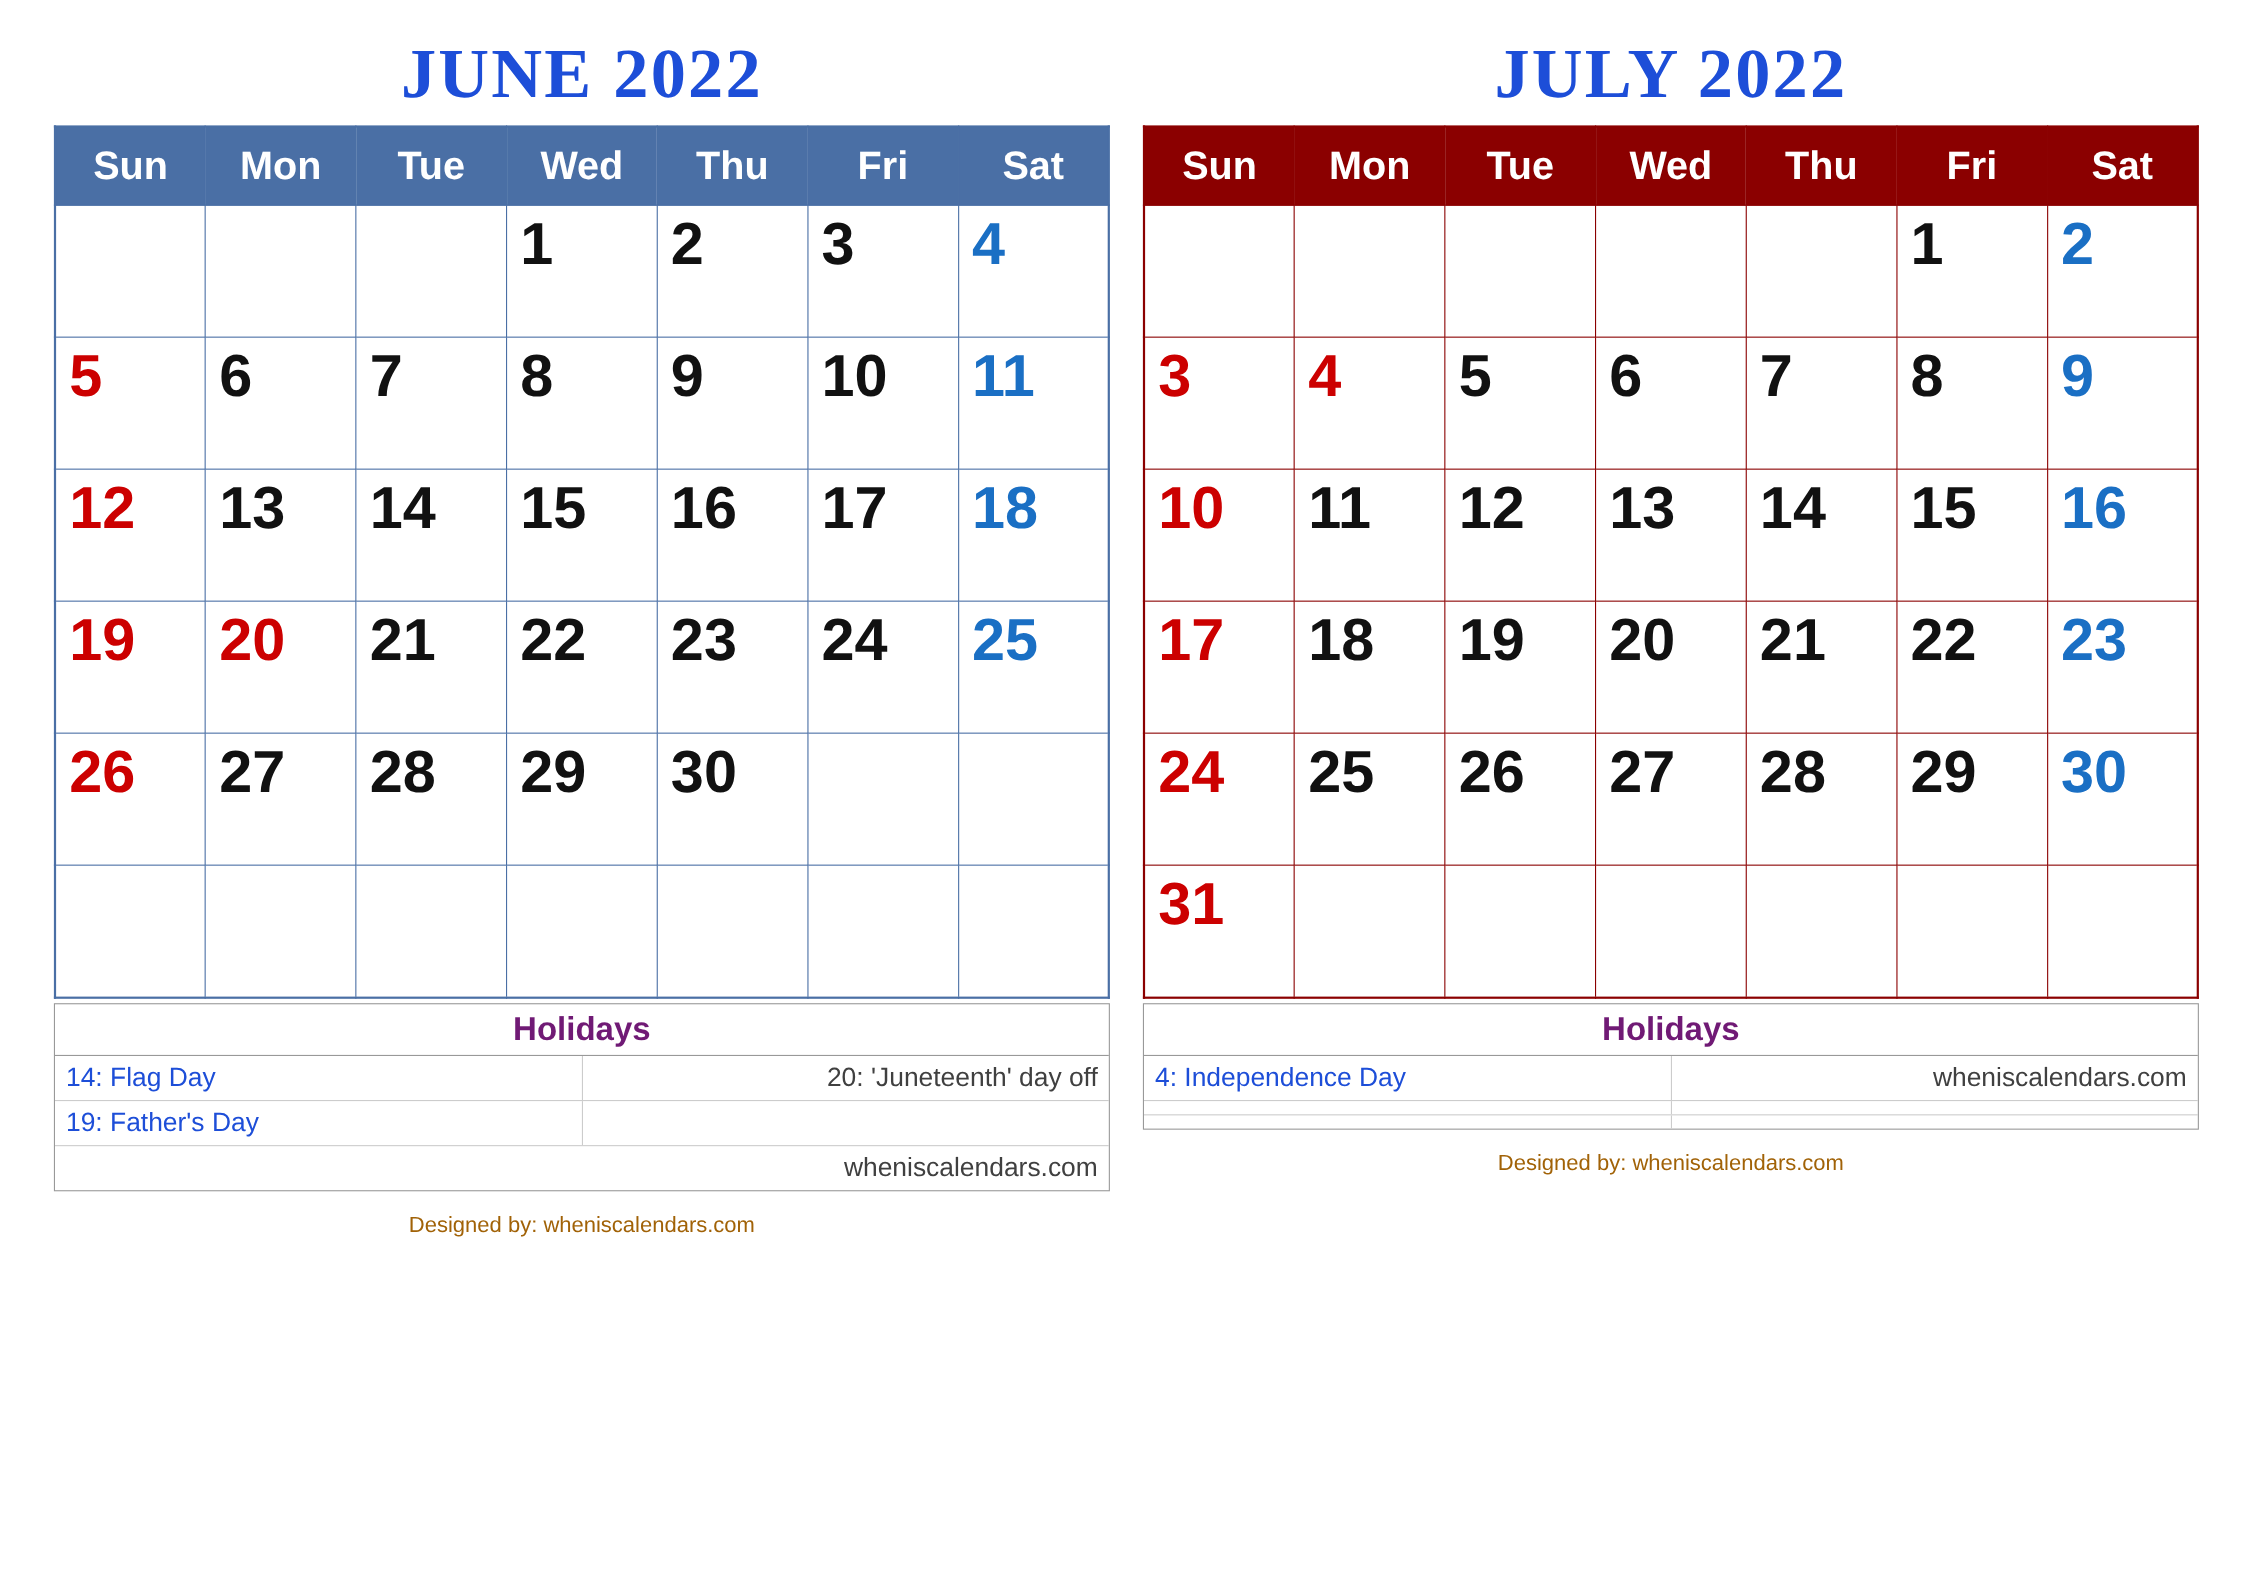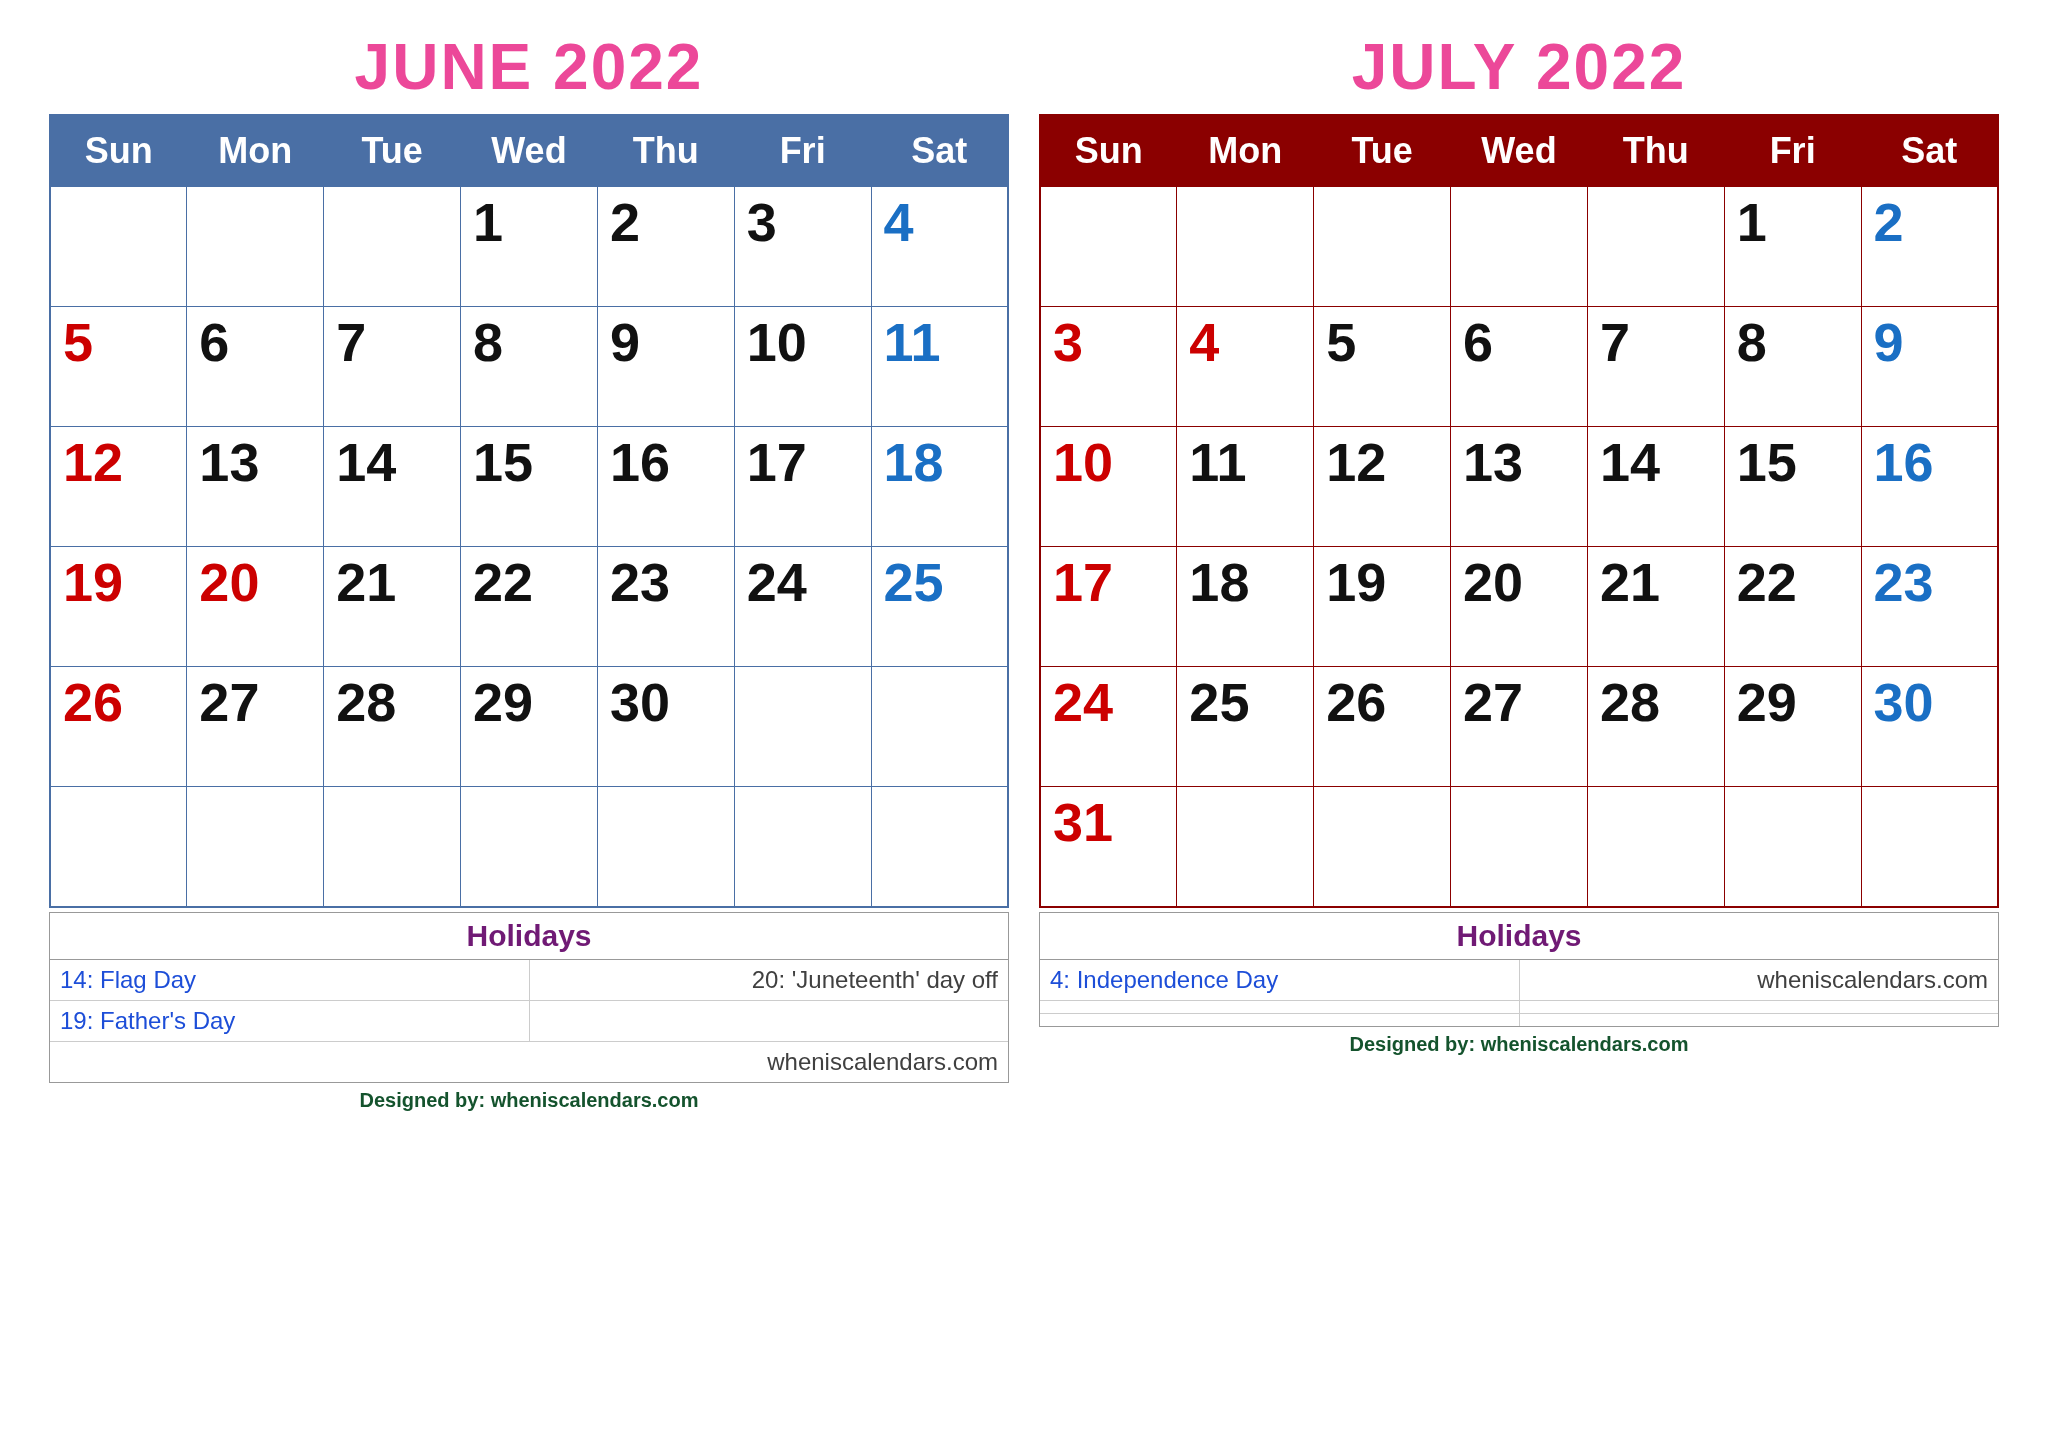--- a/index.html
+++ b/index.html
@@ -24,23 +24,23 @@
     .calendar-block {
       flex: 1;
       display: flex;
       flex-direction: column;
       max-width: 960px;
     }
     .cal-title {
       text-align: center;
       font-size: 64px;
       font-weight: bold;
-      color: #ec4899;
+      color: #1d4ed8;
       margin-bottom: 10px;
-      font-family: Liberation Sans, sans-serif;
+      font-family: Liberation Serif, serif;
       letter-spacing: 2px;
     }
     .cal-grid {
       border: 2px solid #4a6fa5;
       border-collapse: collapse;
       width: 100%;
     }
     .cal-grid th {
       background-color: #4a6fa5;
       color: #fff;
@@ -111,23 +111,22 @@
       padding: 6px 10px;
       color: #cc0000;
     }
     .holiday-right.brand {
       color: #404040;
       text-align: right;
     }
     .designed-by {
       text-align: center;
       font-size: 20px;
-      color: #14532d;
-      margin-top: 6px;
-      font-weight: bold;
+      color: #a16207;
+      margin-top: 20px;
     }
   </style>
 </head>
 <body>
 
 <div class="page">
 
   <div class="calendar-block">
     <div class="cal-title">JUNE 2022</div>
     <table class="cal-grid">

